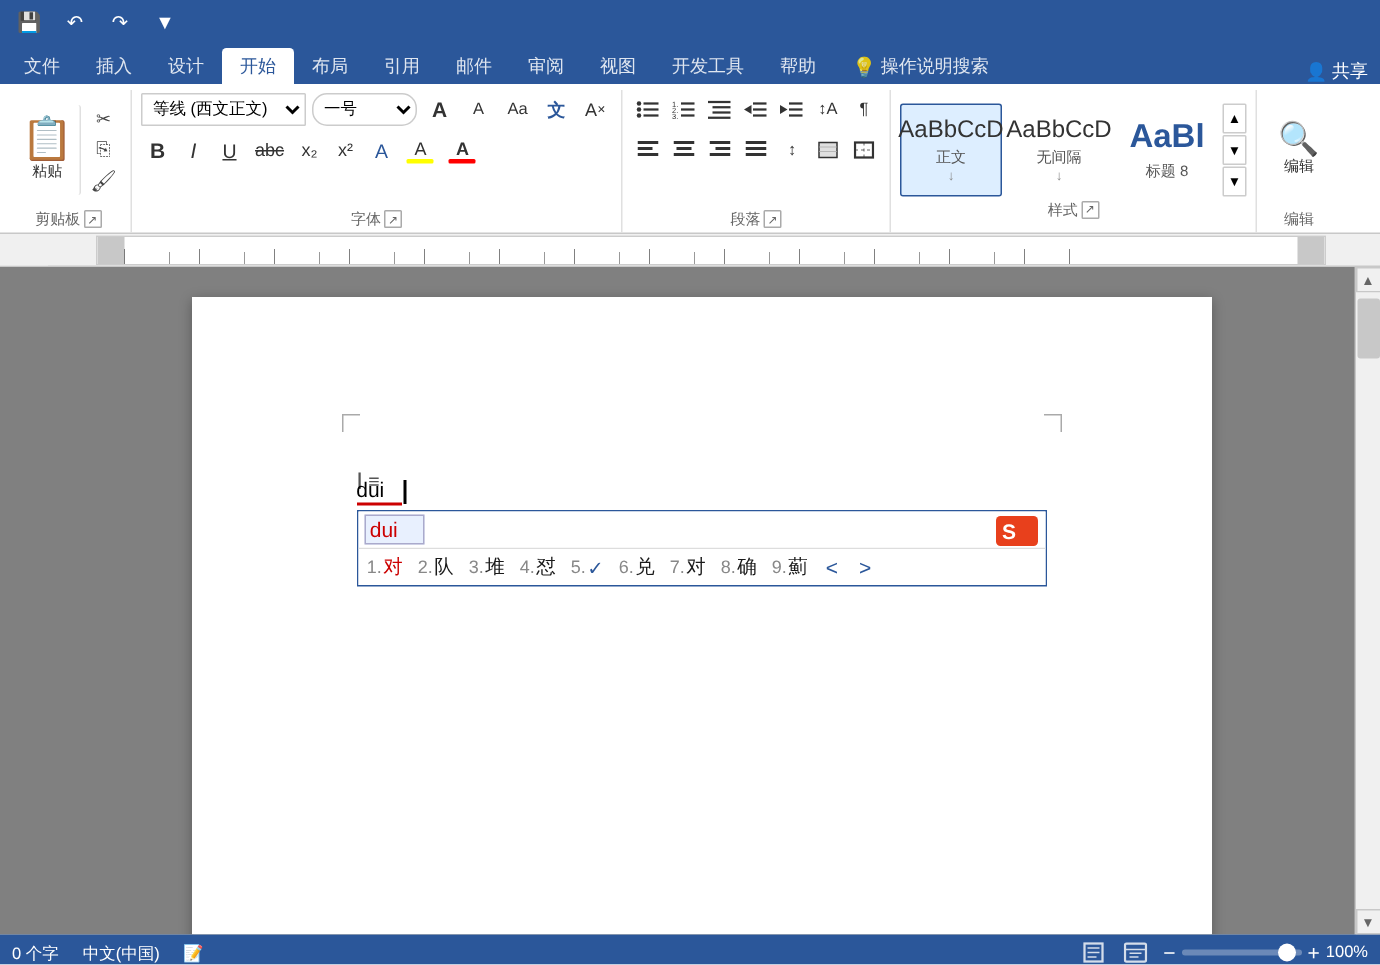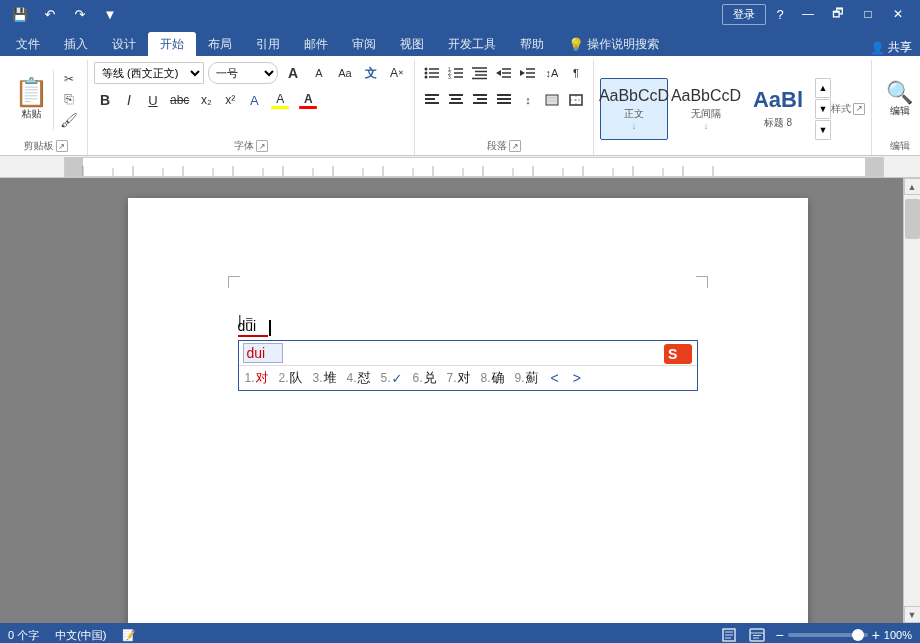--- a/index.html
+++ b/index.html
@@ -391,28 +391,20 @@
   </style>
 </head>
 <body>
 
 <div id="titlebar">
   <div class="left-icons">
     <div class="qa-btn" title="保存">💾</div>
     <div class="qa-btn" title="撤销">↶</div>
     <div class="qa-btn" title="恢复">↷</div>
     <div class="qa-btn" title="更多">▼</div>
-  </div>
-  <div class="right-icons">
-    <button class="login-btn">登录</button>
-    <div class="qa-btn">?</div>
-    <div class="title-btn">—</div>
-    <div class="title-btn">🗗</div>
-    <div class="title-btn">□</div>
-    <div class="title-btn close">✕</div>
   </div>
 </div>
 
 <div id="ribbon-tabs">
   <div class="ribbon-tab">文件</div>
   <div class="ribbon-tab">插入</div>
   <div class="ribbon-tab">设计</div>
   <div class="ribbon-tab active">开始</div>
   <div class="ribbon-tab">布局</div>
   <div class="ribbon-tab">引用</div>
@@ -595,21 +587,21 @@
         </div>
       </div>
     </div>
     <div class="ribbon-group-label">
       <span>段落</span>
       <div class="ribbon-group-label-expander">↗</div>
     </div>
   </div>
 
   <div class="ribbon-group" style="flex-direction:row;align-items:center;gap:0;">
-    <div style="display:flex;flex-direction:row;flex:1;">
+    <div style="display:flex;flex-direction:column;flex:1;">
       <div class="ribbon-group-content">
         <div class="styles-area">
           <div class="style-item active">
             <div class="style-preview" style="font-size:16px;color:#333;">AaBbCcD</div>
             <div class="style-label">正文</div>
             <div style="font-size:9px;color:#888;">↓</div>
           </div>
           <div class="style-item">
             <div class="style-preview" style="font-size:16px;color:#333;">AaBbCcD</div>
             <div class="style-label">无间隔</div>

